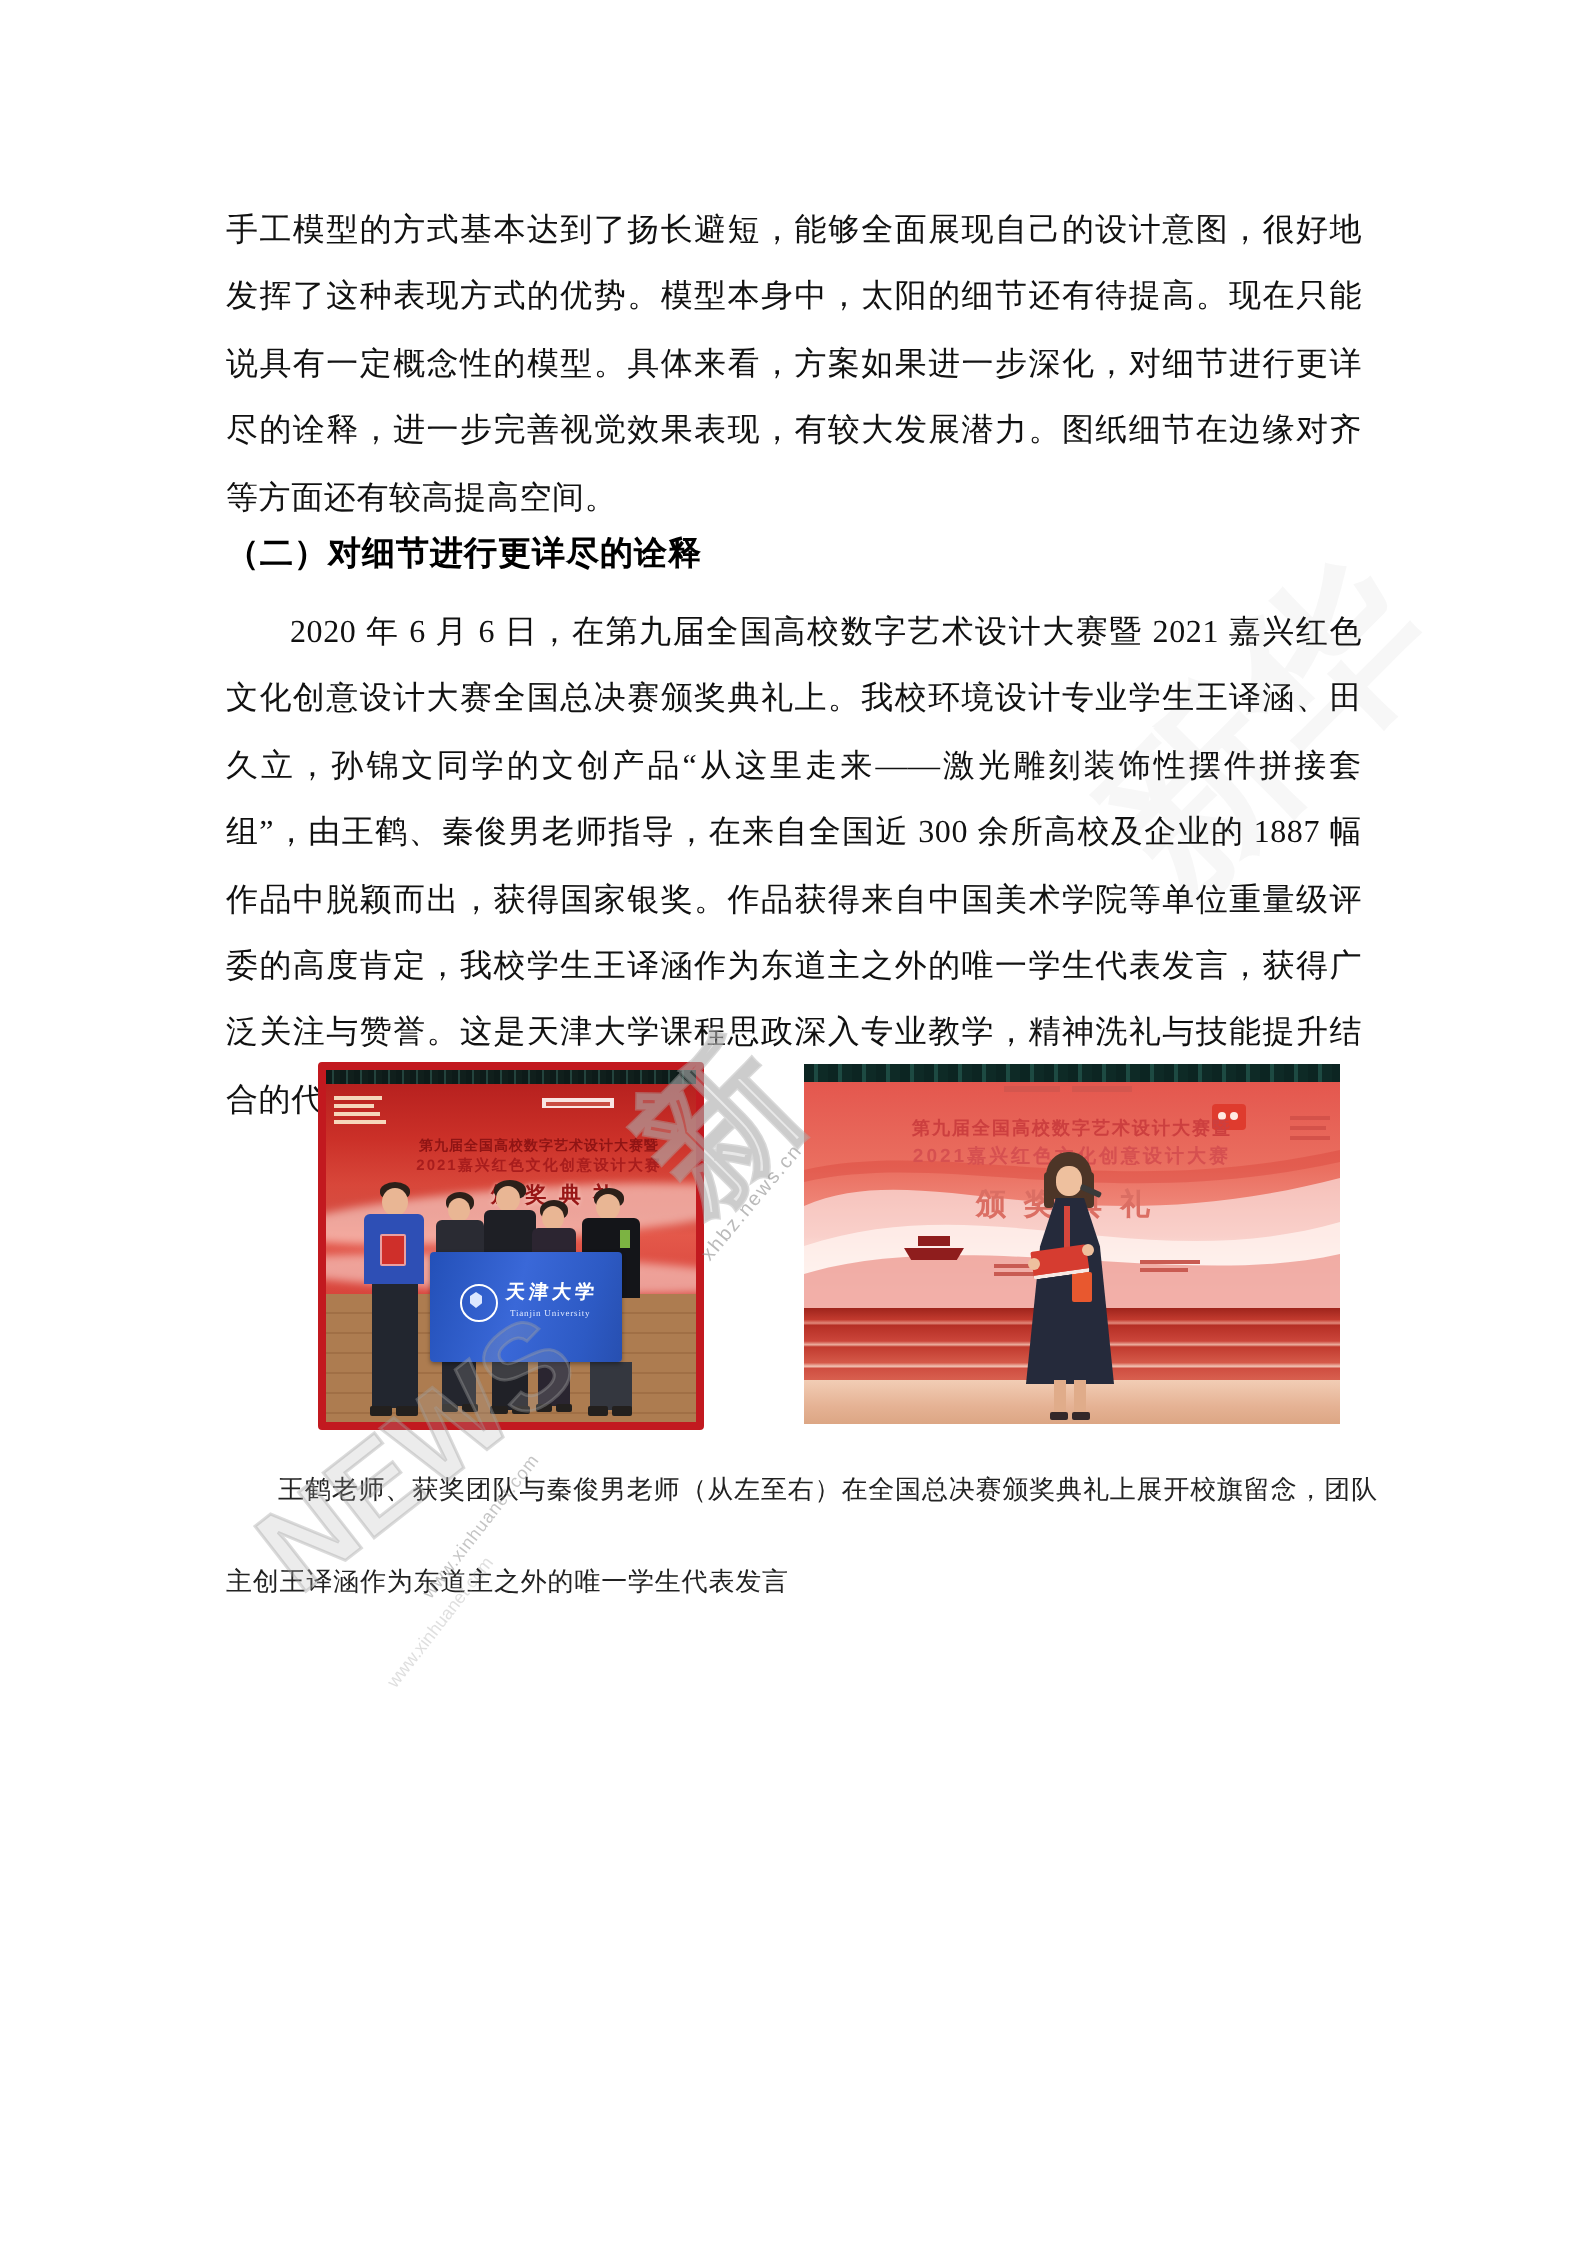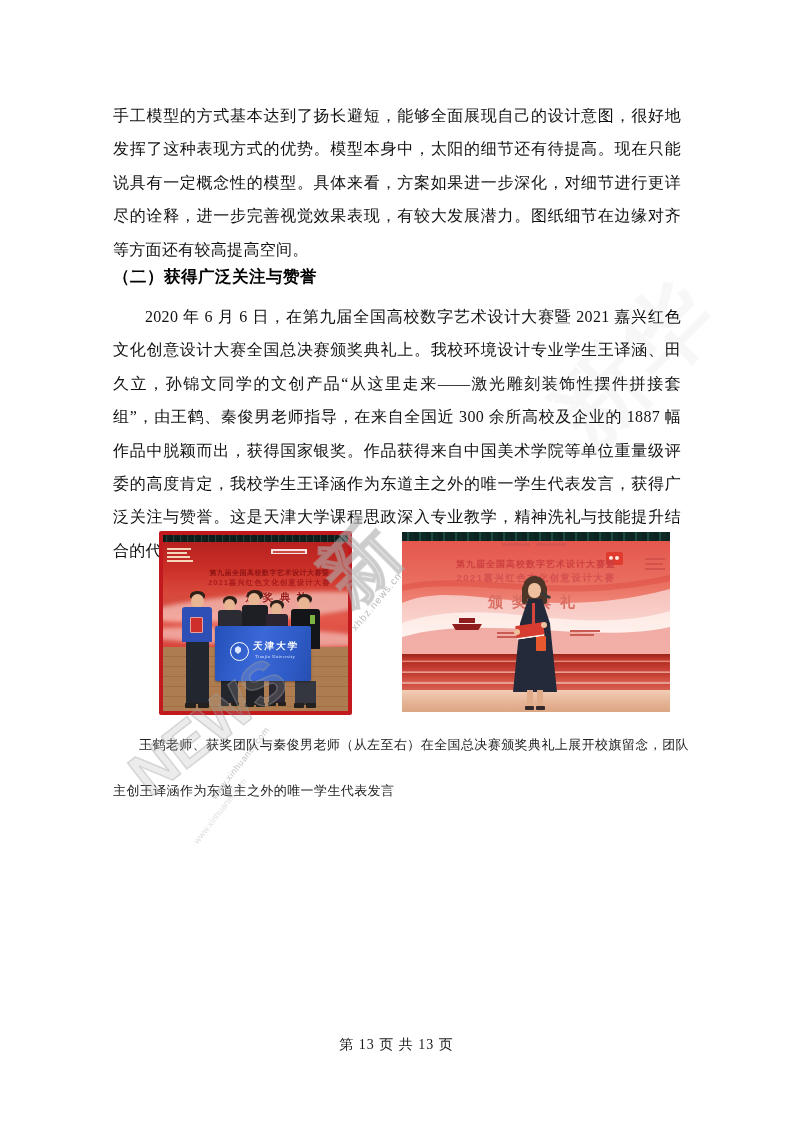--- a/index.html
+++ b/index.html
@@ -123,21 +123,21 @@
     color:rgba(110,110,110,0.055);}
   .wm-faint2{left:180px;top:806px;font-size:9px;transform:rotate(-52deg);
     color:rgba(150,150,150,0.30);}
 </style>
 </head>
 <body>
 
 <div class="page">
 
   <p class="para p1">手工模型的方式基本达到了扬长避短，能够全面展现自己的设计意图，很好地发挥了这种表现方式的优势。模型本身中，太阳的细节还有待提高。现在只能说具有一定概念性的模型。具体来看，方案如果进一步深化，对细节进行更详尽的诠释，进一步完善视觉效果表现，有较大发展潜力。图纸细节在边缘对齐等方面还有较高提高空间。</p>
-  <h3 class="heading">（二）获得广泛关注与赞誉</h3>
+  <h3 class="heading">（二）对细节进行更详尽的诠释</h3>
   <p class="para p2">2020 年 6 月 6 日，在第九届全国高校数字艺术设计大赛暨 2021 嘉兴红色文化创意设计大赛全国总决赛颁奖典礼上。我校环境设计专业学生王译涵、田久立，孙锦文同学的文创产品“从这里走来——激光雕刻装饰性摆件拼接套组”，由王鹤、秦俊男老师指导，在来自全国近 300 余所高校及企业的 1887 幅作品中脱颖而出，获得国家银奖。作品获得来自中国美术学院等单位重量级评委的高度肯定，我校学生王译涵作为东道主之外的唯一学生代表发言，获得广泛关注与赞誉。这是天津大学课程思政深入专业教学，精神洗礼与技能提升结合的代表案例。</p>
 
   <div class="photo photo-left">
     <div class="lp-curtain"></div>
     <div class="lp-back">
       <div class="lp-swoosh"></div>
       <div class="lp-swoosh2"></div>
     </div>
     <div class="lp-floor"></div>
     <div class="lp-minitext">
@@ -270,14 +270,13 @@
 
   <p class="caption">王鹤老师、获奖团队与秦俊男老师（从左至右）在全国总决赛颁奖典礼上展开校旗留念，团队主创王译涵作为东道主之外的唯一学生代表发言</p>
 
   <div class="wm wm-xin">新</div>
   <div class="wm wm-xhbz">xhbz.news.cn</div>
   <div class="wm wm-news">NEWS</div>
   <div class="wm wm-url">www.xinhuanet.com</div>
   <div class="wm wm-faint">新华</div>
   <div class="wm wm-faint2">www.xinhuanet.com</div>
 
-  <div class="footer">第 13 页 共 13 页</div>
 </div>
 
 </body></html>

